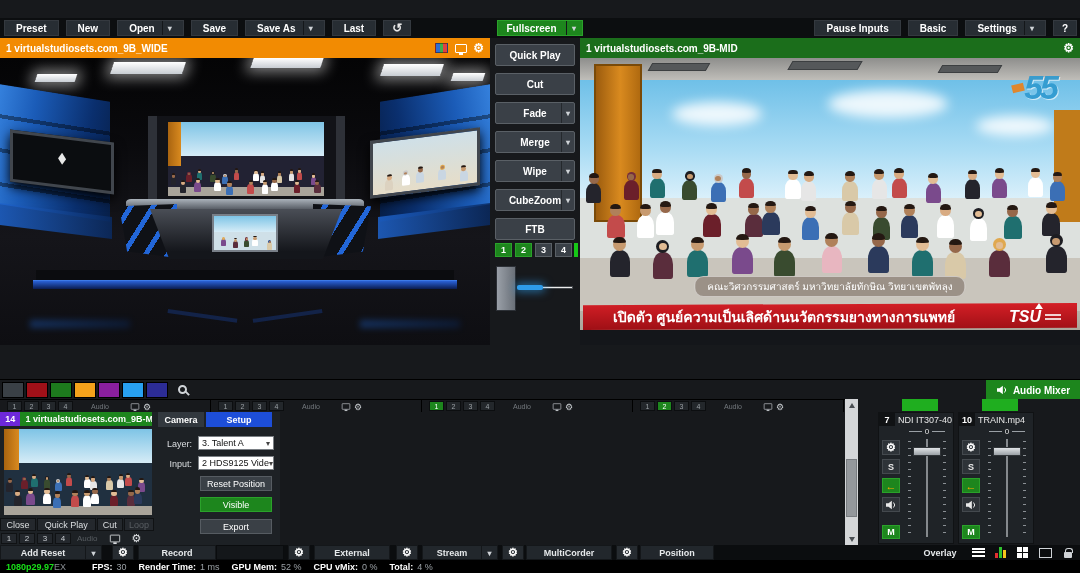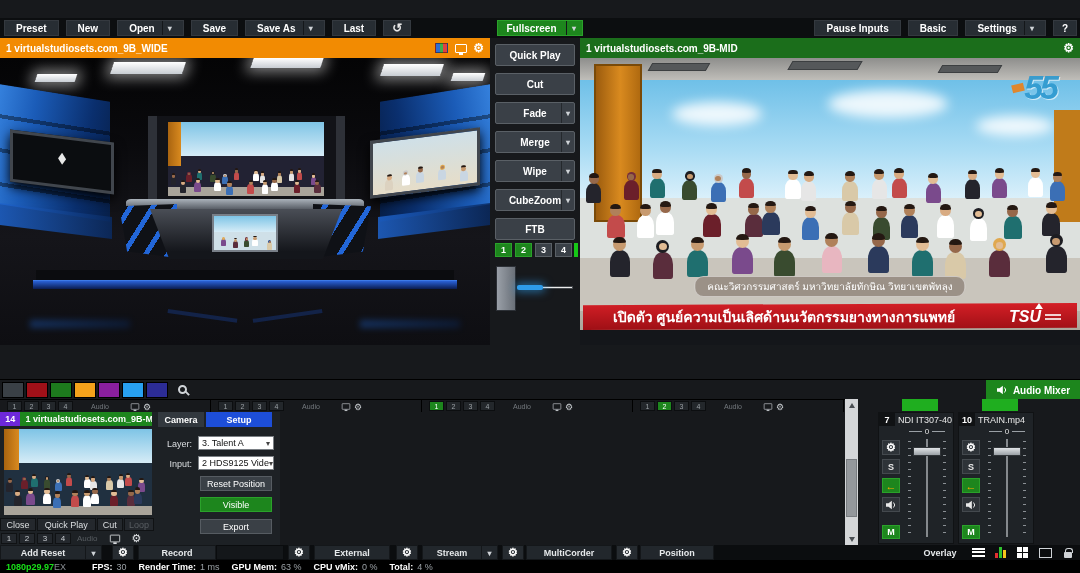--- a/index.html
+++ b/index.html
@@ -1176,20 +1176,20 @@
   </div>
 
   <div class="status-bar">
     <span class="st-res">1080p29.97</span>
     <span class="st-ex">EX</span>
     <span class="st-lab">FPS:</span>
     <span class="st-val">30</span>
     <span class="st-lab">Render Time:</span>
     <span class="st-val">1 ms</span>
     <span class="st-lab">GPU Mem:</span>
-    <span class="st-val">63 %</span>
+    <span class="st-val">52 %</span>
     <span class="st-lab">CPU vMix:</span>
     <span class="st-val">0 %</span>
     <span class="st-lab">Total:</span>
     <span class="st-val">4 %</span>
   </div>
 
 </div>
 
 </body></html>

